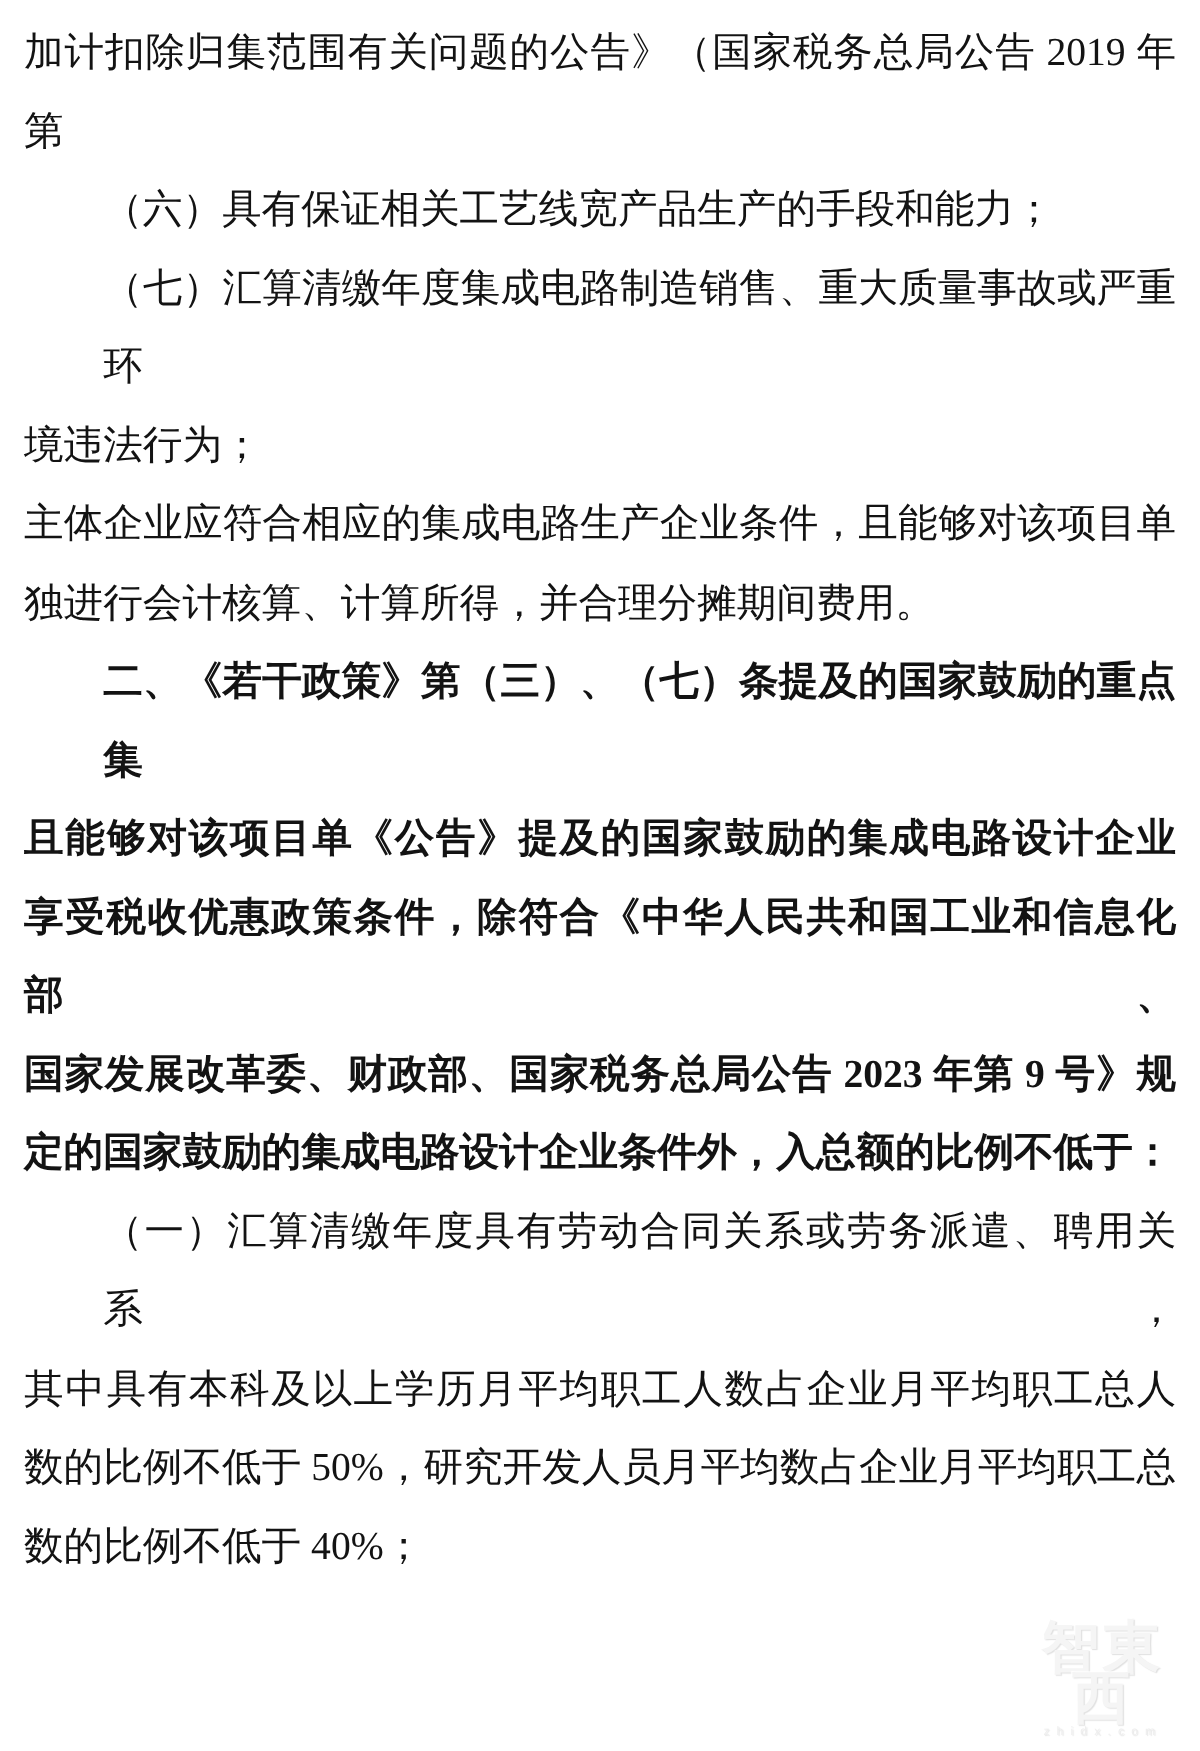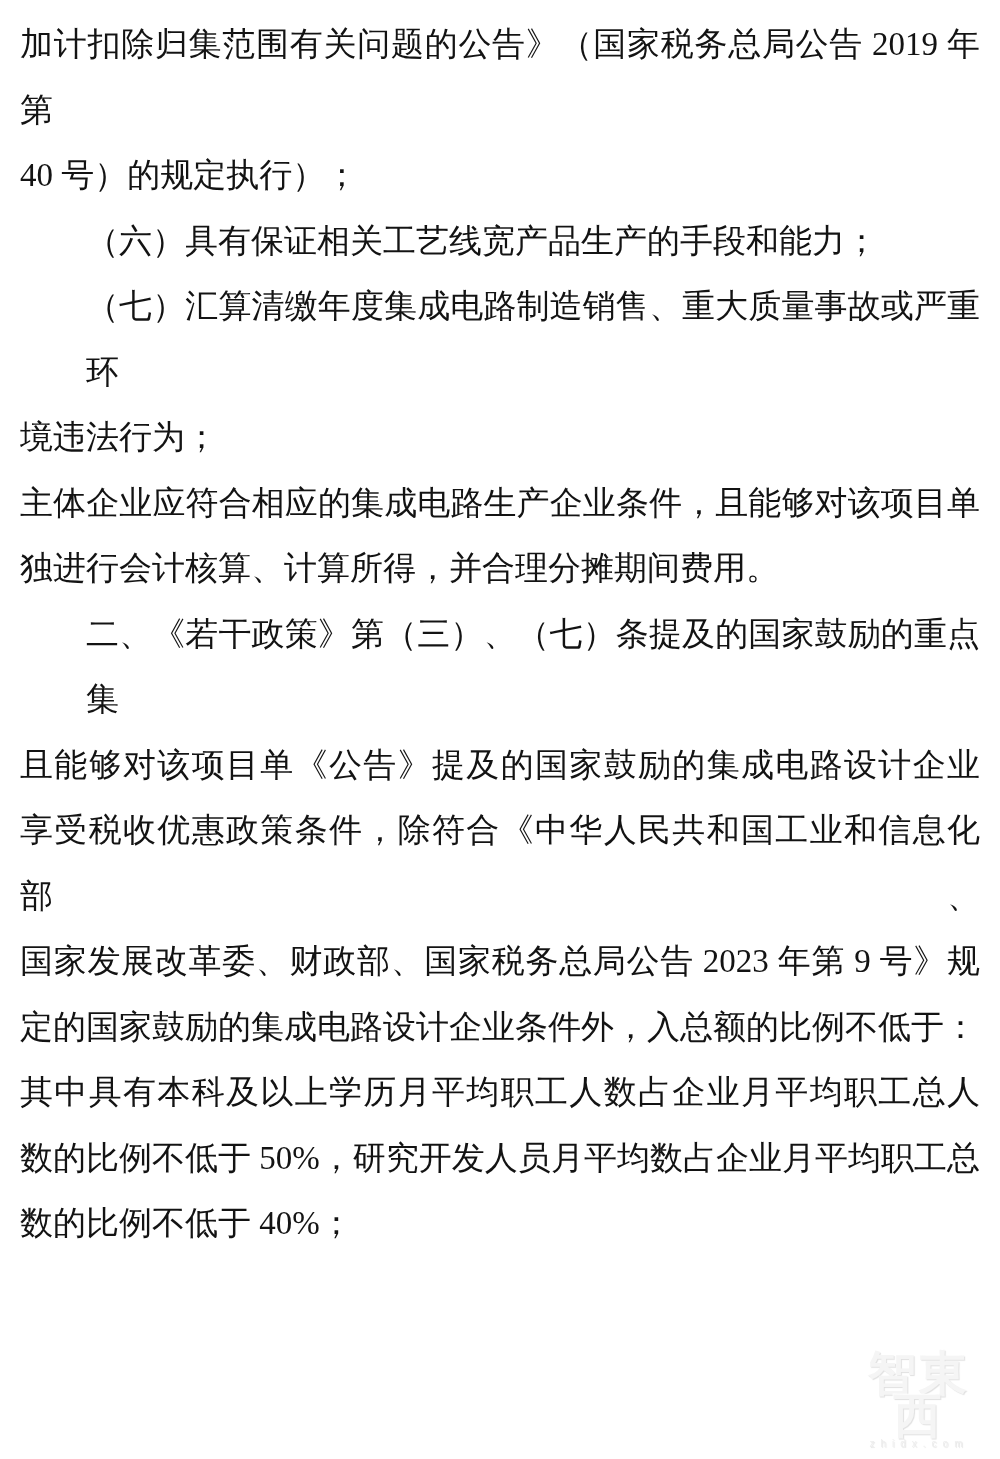--- a/index.html
+++ b/index.html
@@ -20,21 +20,21 @@
     top: 12px;
     width: 960px;
     font-size: 33px;
     line-height: 65.5px;
     color: #131313;
   }
   .para {
     margin: 0;
   }
   .para.bold .line {
-    font-weight: 400;
+    font-weight: 700;
   }
   .line {
     width: 100%;
   }
   .line.fill {
     text-align: justify;
     text-align-last: justify;
   }
   .line.indent {
     padding-left: 66px;
@@ -66,21 +66,20 @@
     font-family: "Liberation Sans", "DejaVu Sans", sans-serif;
   }
 </style>
 </head>
 <body>
 
 <div class="page-root">
   <main class="doc">
       <div class="para">
         <div class="line fill">加计扣除归集范围有关问题的公告》（国家税务总局公告 2019 年第</div>
-        <div class="line">40 号）的规定执行）；</div>
       </div>
       <div class="para">
       </div>
       <div class="para">
         <div class="line indent">（六）具有保证相关工艺线宽产品生产的手段和能力；</div>
       </div>
       <div class="para">
         <div class="line fill indent">（七）汇算清缴年度集成电路制造销售、重大质量事故或严重环</div>
         <div class="line">境违法行为；</div>
       </div>
@@ -89,20 +88,21 @@
         <div class="line">独进行会计核算、计算所得，并合理分摊期间费用。</div>
       </div>
       <div class="para bold">
         <div class="line fill indent">二、《若干政策》第（三）、（七）条提及的国家鼓励的重点集</div>
         <div class="line fill">且能够对该项目单《公告》提及的国家鼓励的集成电路设计企业</div>
         <div class="line fill">享受税收优惠政策条件，除符合《中华人民共和国工业和信息化部、</div>
         <div class="line fill">国家发展改革委、财政部、国家税务总局公告 2023 年第 9 号》规</div>
         <div class="line">定的国家鼓励的集成电路设计企业条件外，入总额的比例不低于：</div>
       </div>
       <div class="para">
+        <div class="line fill indent">（一）汇算清缴年度具有劳动合同关系或劳务派遣、聘用关系，</div>
         <div class="line fill">其中具有本科及以上学历月平均职工人数占企业月平均职工总人</div>
         <div class="line fill">数的比例不低于 50%，研究开发人员月平均数占企业月平均职工总</div>
         <div class="line">数的比例不低于 40%；</div>
       </div>
     </main>
 
   <div class="watermark">
     <div class="wm-logo">智東西</div>
     <div class="wm-domain">zhidx.com</div>
   </div>

